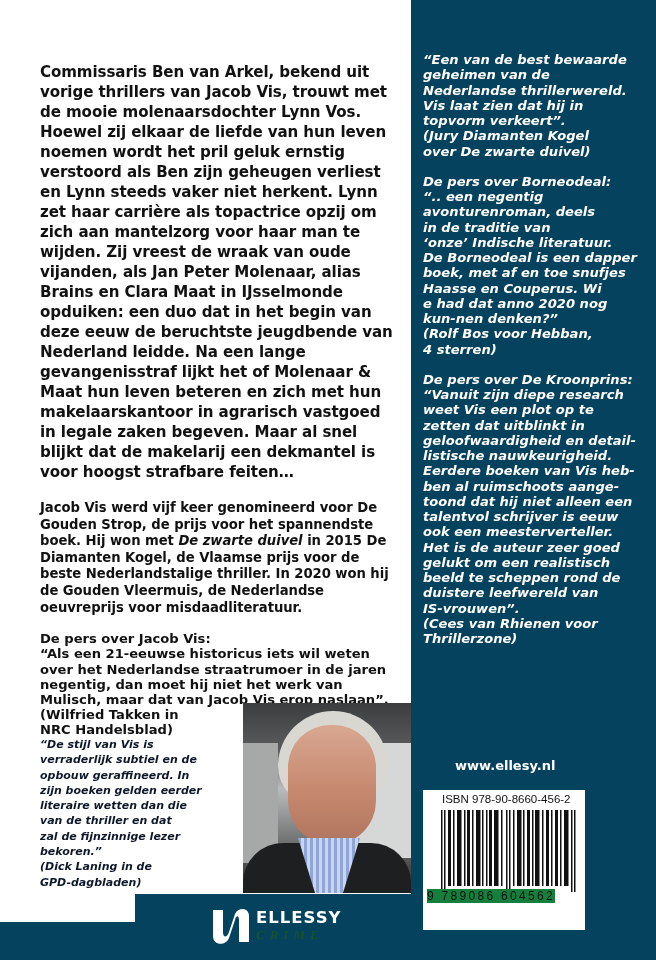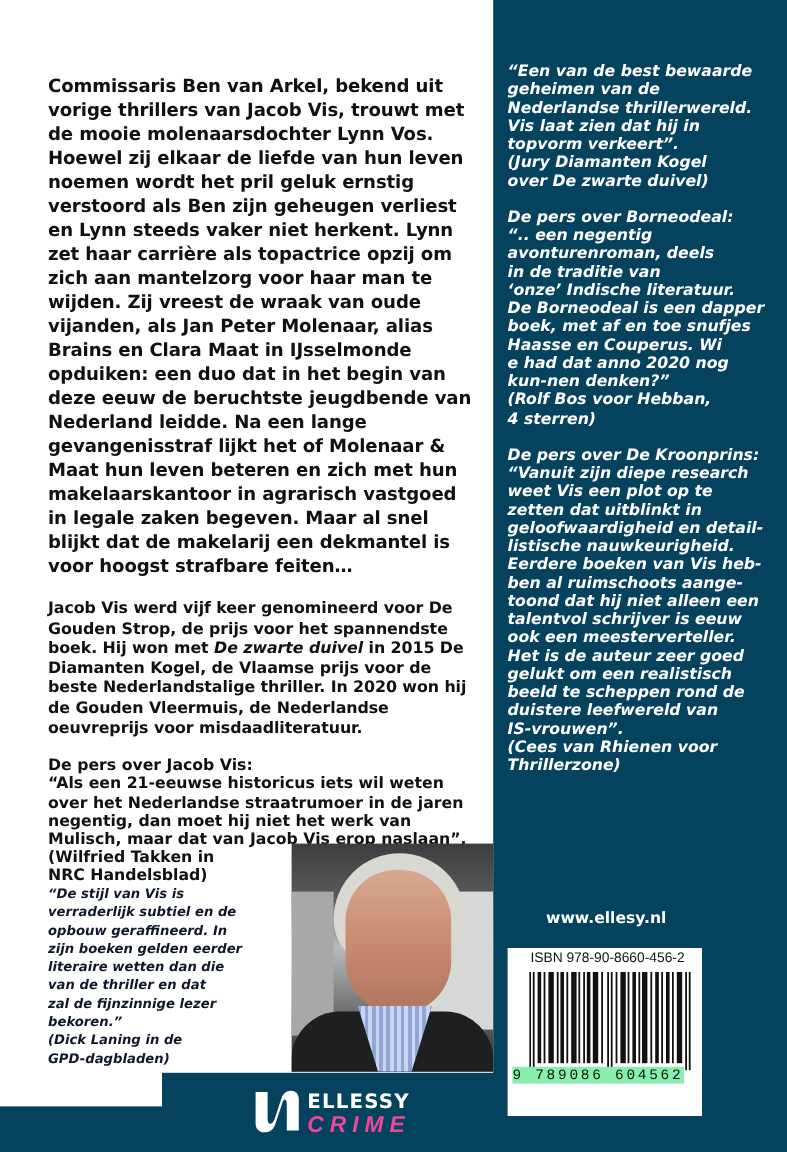--- a/index.html
+++ b/index.html
@@ -24,26 +24,26 @@
   .photo .body { position: absolute; left: 0; top: 140px; width: 168px; height: 60px; background: #1e1f21; border-radius: 40px 40px 0 0; }
   .photo .shirt { position: absolute; left: 55px; top: 135px; width: 62px; height: 60px; background: repeating-linear-gradient(90deg, #8fa6d6 0 3px, #c9d5ee 3px 6px); clip-path: polygon(0 0, 100% 0, 70% 100%, 30% 100%); }
 
   .right-col { position: absolute; left: 423px; top: 52px; width: 225px; color: #ffffff; font-weight: bold; font-style: italic; font-size: 13.1px; line-height: 15.25px; }
   .right-col p { margin: 0 0 15px 0; }
 
   .website { position: absolute; left: 455px; top: 758px; font-weight: bold; font-size: 13px; color: #ffffff; }
   .barcode-box { position: absolute; left: 423px; top: 778px; width: 162px; height: 140px; background: #ffffff; margin-top: 12px; }
   .isbn-text { position: absolute; left: 19px; top: 3px; font-family: "Liberation Sans", sans-serif; font-size: 11.5px; color: #111; white-space: nowrap; }
   .bars { position: absolute; left: 18px; top: 20px; width: 138px; height: 82px; }
-  .ean-digits { position: absolute; left: 4px; top: 99px; font-family: Liberation Mono, monospace; font-size: 12px; letter-spacing: 2.3px; color: #111; white-space: nowrap; background: #86efac; }
+  .ean-digits { position: absolute; left: 4px; top: 99px; font-family: Liberation Sans, sans-serif; font-size: 12px; letter-spacing: 2.3px; color: #111; white-space: nowrap; background: #15803d; }
 
   .logo { position: absolute; left: 211px; top: 908px; height: 40px; }
   .logo-mark { position: absolute; left: 0; top: 0; width: 40px; height: 36px; }
   .logo-name { position: absolute; left: 45px; top: 0px; font-family: "DejaVu Sans", sans-serif; font-weight: bold; font-size: 16.5px; letter-spacing: 1px; color: #fff; white-space: nowrap; }
-  .logo-sub { position: absolute; left: 45px; top: 19px; font-family: Liberation Sans, sans-serif; font-style: italic; font-weight: bold; font-size: 19px; letter-spacing: 5px; color: #ec4899; white-space: nowrap; }
+  .logo-sub { position: absolute; left: 45px; top: 19px; font-family: Liberation Serif, serif; font-style: italic; font-weight: bold; font-size: 13px; letter-spacing: 5px; color: #14532d; white-space: nowrap; }
 </style>
 </head>
 <body>
 
 <div class="cover">
   <div class="right-panel"></div>
   <div class="bottom-band-low"></div>
   <div class="bottom-band-step"></div>
 
   <div class="left-col">

